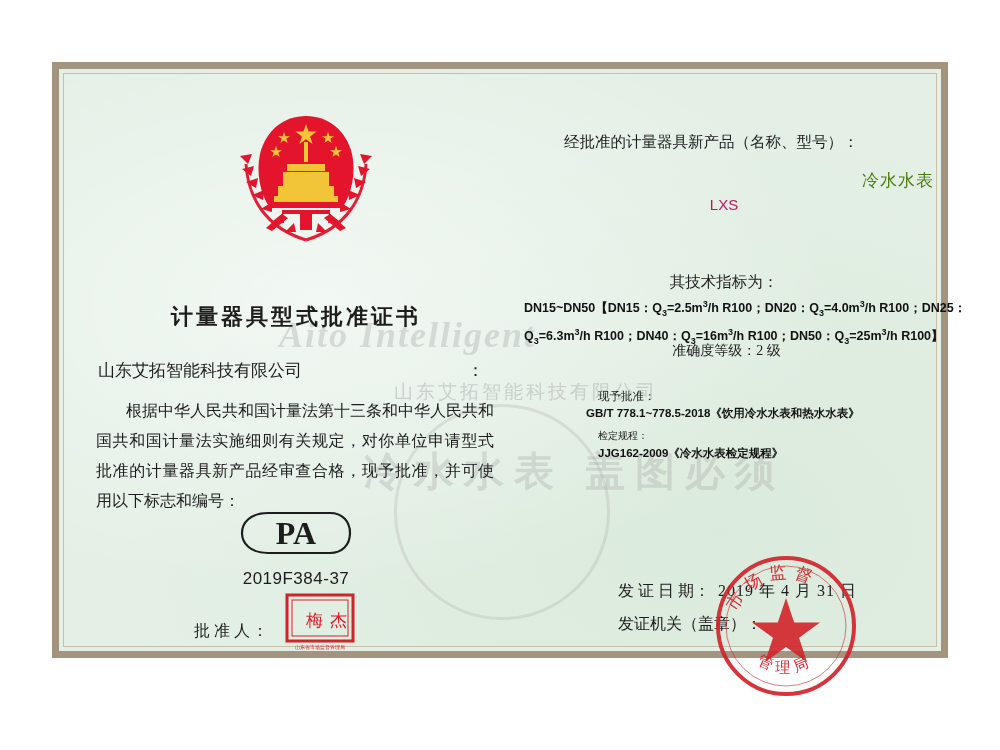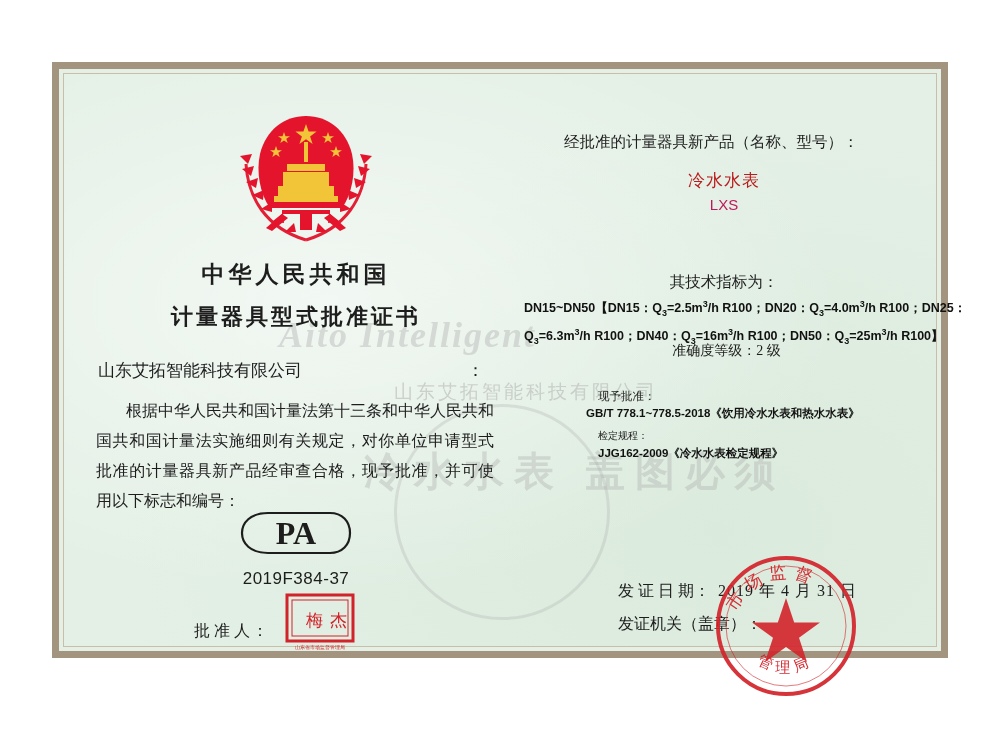--- a/index.html
+++ b/index.html
@@ -219,23 +219,23 @@
     font-size: 15.5px;
     color: #1d1d1d;
     font-family: "Liberation Serif", serif;
     white-space: nowrap;
   }
   .r-prodname {
     position: absolute;
     left: 0;
     top: 85px;
     width: 420px;
-    text-align: center;
+    text-align: right;
     font-size: 17px;
-    color: #b91c1c;
+    color: #4d7c0f;
     font-family: "Liberation Serif", serif;
     letter-spacing: 1px;
   }
   .r-model {
     position: absolute;
     left: 0;
     top: 112px;
     width: 420px;
     text-align: center;
     font-size: 15px;
@@ -419,21 +419,20 @@
 
             <g fill="#e3142c">
               <rect x="56" y="108" width="48" height="4"></rect>
               <path d="M56 112 l-16 14 6 3 16 -13 z"></path>
               <path d="M104 112 l16 14 -6 3 -16 -13 z"></path>
               <rect x="74" y="112" width="12" height="16"></rect>
             </g>
           </svg>
         </div>
 
-        <div class="title-cn">中华人民共和国</div>
         <div class="title-cn2">计量器具型式批准证书</div>
 
         <div class="company-line">
           <span>山东艾拓智能科技有限公司</span>
           <span class="colon">：</span>
         </div>
 
         <div class="body-text"><span class="indent"></span><span>根据中华人民共和国计量法第十三条和中华人民共和国共和国计量法实施细则有关规定，对你单位申请型式批准的计量器具新产品经审查合格，现予批准，并可使用以下标志和编号：</span></div>
 
         <div class="pa-mark">

